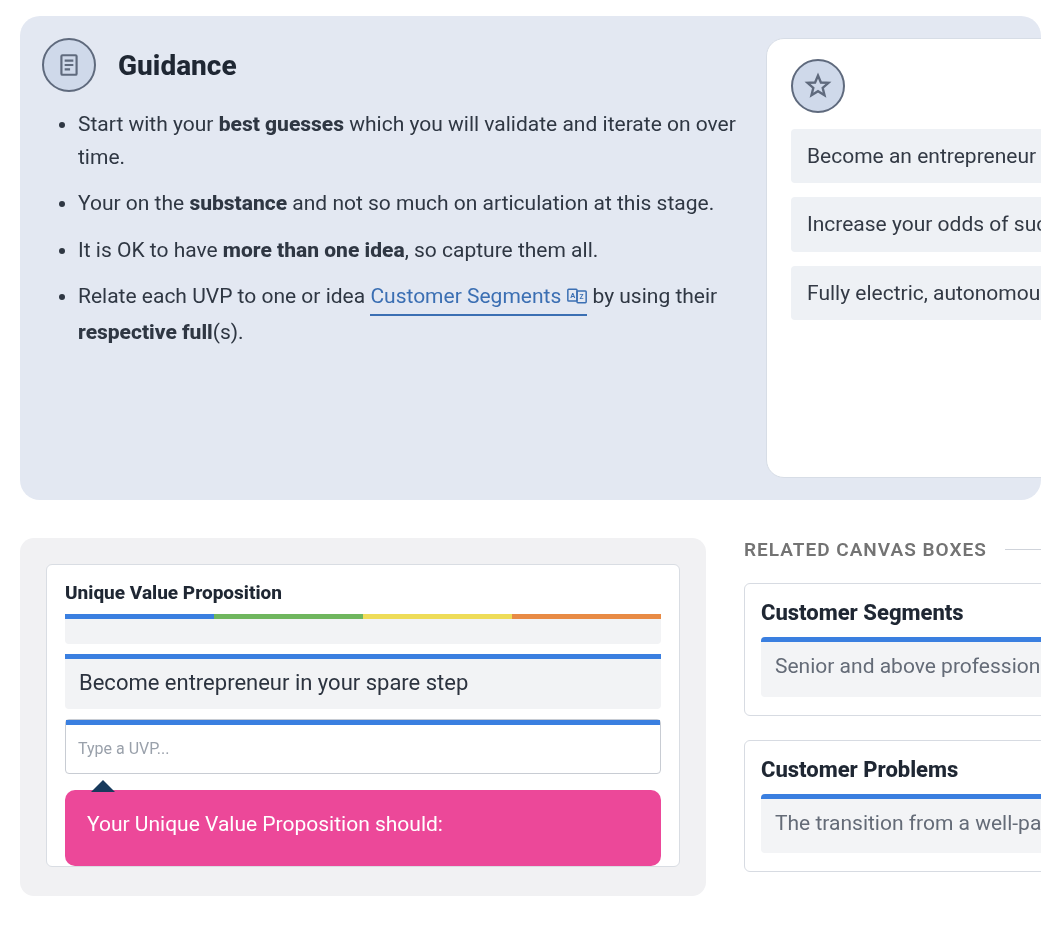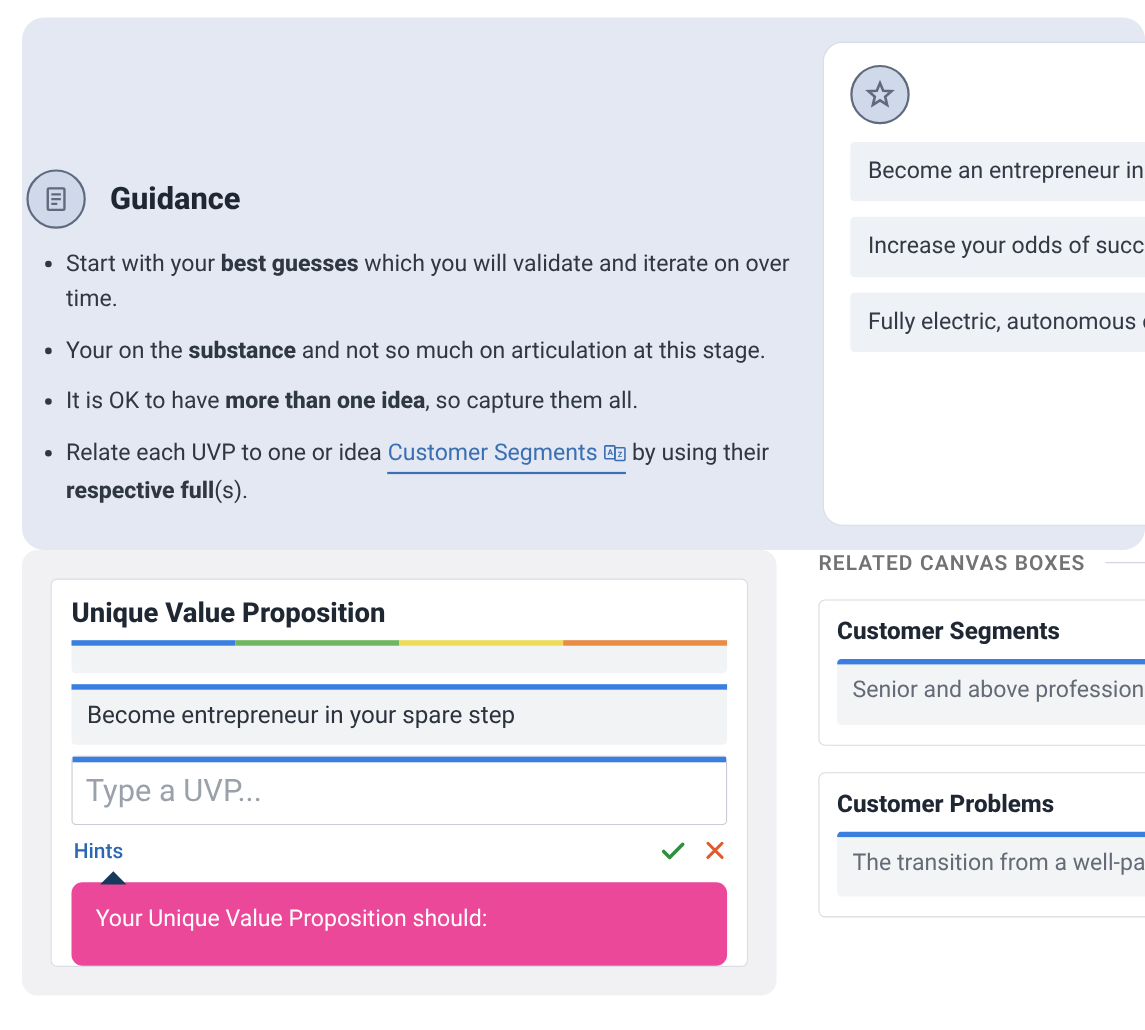--- a/index.html
+++ b/index.html
@@ -12,23 +12,23 @@
       overflow: hidden;
       padding: 16px 0 0 20px;
     }
 
     
     .banner {
       display: flex;
       gap: 24px;
       background: #e3e8f2;
       border-radius: 20px;
-      padding: 22px 0 22px 4px;
-      overflow: hidden;
-      align-items: flex-end;
+      padding: 22px 0 22px 22px;
+      margin-bottom: 38px;
+      overflow: hidden;
     }
 
     .guidance-col { flex: 0 0 700px; }
     .examples-col { flex: 1; }
 
     .panel-header {
       display: flex;
       align-items: center;
       gap: 22px;
       margin-bottom: 16px;
@@ -93,21 +93,21 @@
       border-radius: 14px;
       padding: 26px;
     }
     .uvp-card {
       background: #fff;
       border: 1px solid #d9dde3;
       border-radius: 6px;
       padding: 16px 18px 0 18px;
     }
     .uvp-title {
-      font-size: 25px;
+      font-size: 19px;
       font-weight: 800;
       color: #1f2733;
       margin-bottom: 10px;
     }
 
     .uvp-item, .uvp-input {
       position: relative;
       background: #f2f3f5;
       border-radius: 4px;
       padding: 16px 14px 14px 14px;
@@ -115,21 +115,21 @@
       color: #2c333f;
       margin-bottom: 10px;
     }
     .uvp-input {
       background: #ffffff;
       border: 1px solid #c8ccd3;
       padding: 14px 12px;
     }
     .uvp-input .field {
       border: none; outline: none;
-      font-size: 28px;
+      font-size: 16px;
       color: #2c333f;
       width: 100%;
       background: transparent;
       font-family: inherit;
     }
     .uvp-input .field::placeholder { color: #9aa1ab; }
 
     .stripe {
       position: absolute;
       left: 0; right: 0; top: 0;
@@ -302,35 +302,20 @@
         <span>Become entrepreneur in your spare step</span>
       </div>
 
       <div class="uvp-input">
         <span class="stripe">
           <span class="s-blue"></span>
         </span>
         <input class="field" type="text" placeholder="Type a UVP..." style="">
       </div>
 
-      <div class="hints-row">
-        <span class="hints-link">Hints</span>
-        <span class="spacer"></span>
-        <span class="check-icon">
-          <svg width="26" height="26" viewBox="0 0 24 24" fill="none" stroke="#2f8f3c" stroke-width="3" stroke-linecap="round" stroke-linejoin="round">
-            <polyline points="4,13 9,18 20,7"></polyline>
-          </svg>
-        </span>
-        <span class="x-icon">
-          <svg width="22" height="22" viewBox="0 0 24 24" fill="none" stroke="#e25a2b" stroke-width="3" stroke-linecap="round">
-            <line x1="5" y1="5" x2="19" y2="19"></line>
-            <line x1="19" y1="5" x2="5" y2="19"></line>
-          </svg>
-        </span>
-      </div>
 
       <div class="tooltip">
         <span>Your Unique Value Proposition should:</span>
       </div>
     </div>
   </div>
 
   <div class="related-col">
     <div class="related-header">
       <span class="related-title">RELATED CANVAS BOXES</span>

